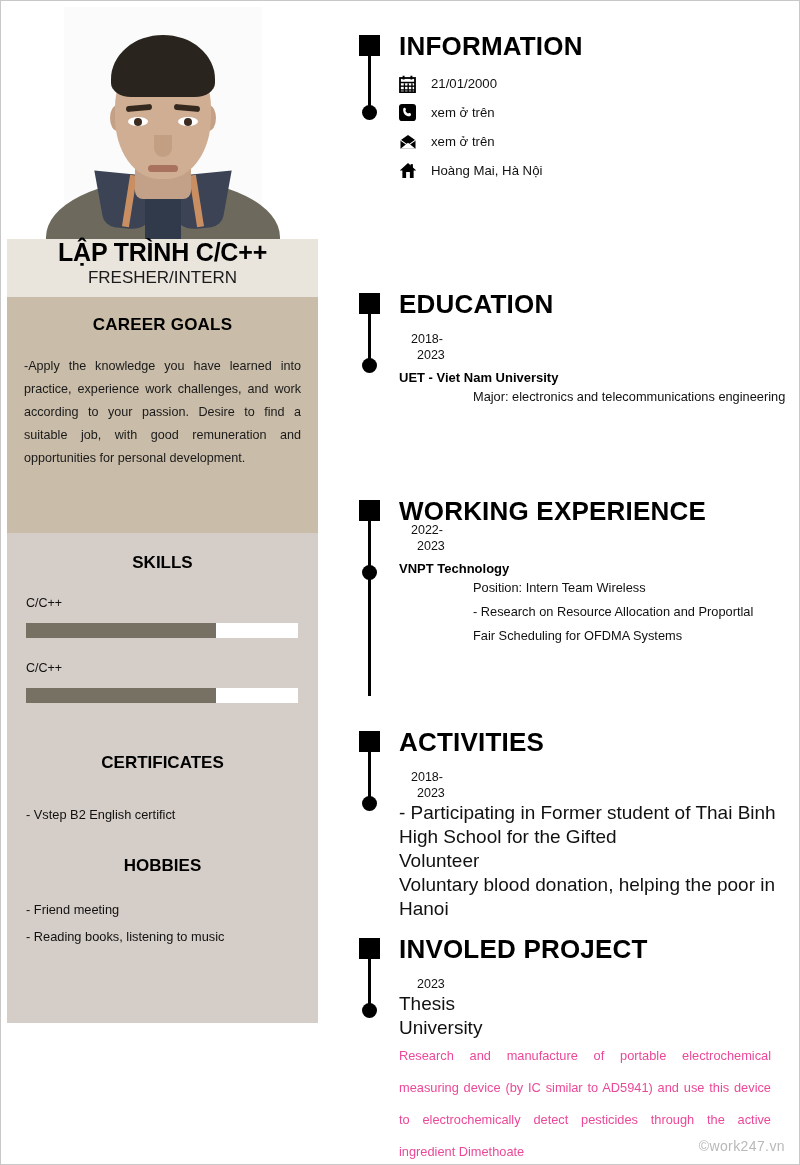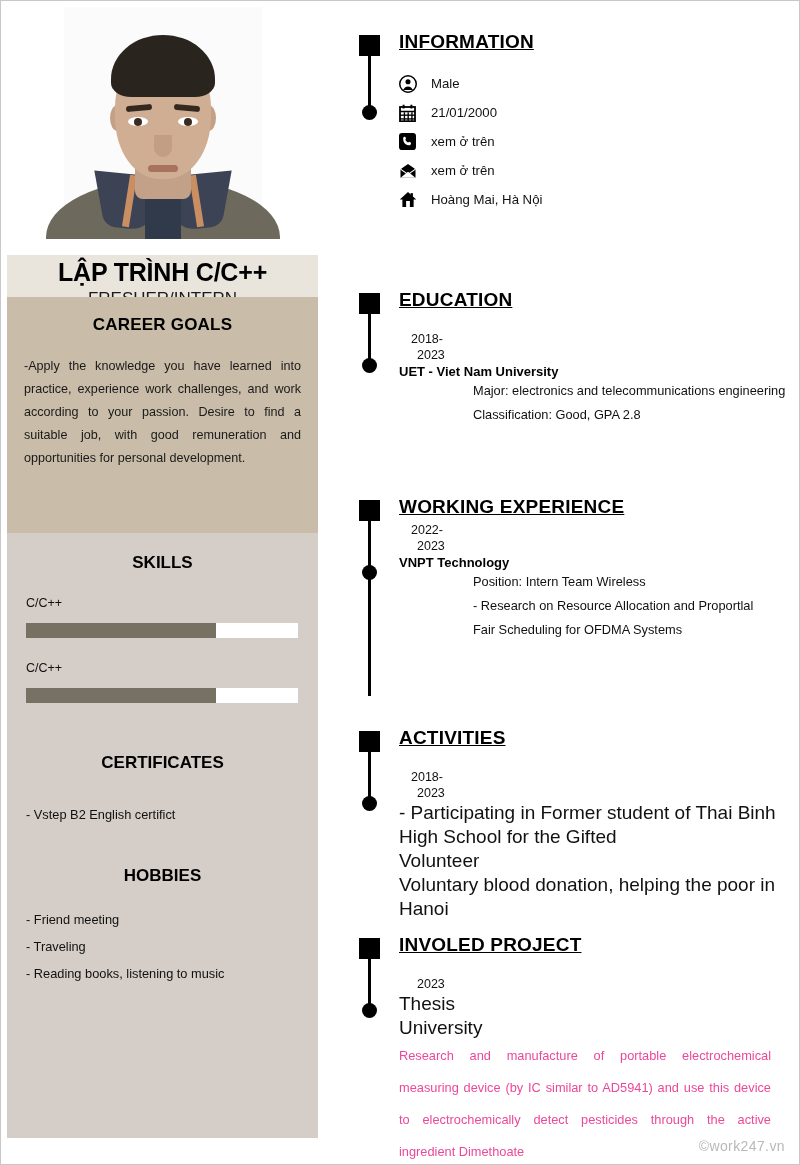--- a/index.html
+++ b/index.html
@@ -114,22 +114,20 @@
 
   
   .name-band {
     position: absolute;
     left: 0; top: 232px;
     width: 311px; height: 58px;
     background: rgba(228, 222, 212, 0.80);
     display: flex;
     flex-direction: column;
     align-items: center;
-    justify-content: center;
-    margin-top: 16px;
   }
   .name-title {
     font-size: 25px;
     font-weight: bold;
     color: #000;
     letter-spacing: -0.2px;
     line-height: 1.05;
   }
   .name-sub {
     font-size: 17px;
@@ -157,21 +155,21 @@
     font-size: 12.6px;
     line-height: 23px;
     color: #1a1a1a;
     text-align: justify;
   }
 
   
   .gray-panel {
     position: absolute;
     left: 0; top: 526px;
-    width: 311px; height: 605px;
+    width: 311px; height: 490px;
     background: #d5cdc7;
     padding: 20px 0 4px 0;
   }
   .gp-h {
     text-align: center;
     font-size: 17px;
     font-weight: bold;
     color: #000;
   }
 
@@ -192,21 +190,21 @@
     left: 0; top: 0; bottom: 0;
     background: #767163;
   }
 
   .cert-h { margin-top: 50px; }
   .cert-item {
     margin: 34px 0 0 19px;
     font-size: 12.8px;
     color: #111;
   }
-  .hob-h { margin-top: 44px; }
+  .hob-h { margin-top: 34px; }
   .hob-item {
     margin: 12px 0 0 19px;
     font-size: 12.8px;
     color: #111;
   }
   .hob-item.first { margin-top: 26px; }
 
   
   .main { position: absolute; left: 318px; top: 0; width: 482px; height: 1165px; }
 
@@ -222,25 +220,24 @@
     width: 3px; background: #000;
   }
   .tl-dot {
     position: absolute; left: 3px;
     width: 15px; height: 15px; background: #000; border-radius: 50%;
   }
 
   .sec-title {
     position: absolute;
     left: 80px; top: -4px;
-    font-size: 19px;
+    font-size: 26px;
     font-weight: bold;
     color: #000;
     letter-spacing: 0.2px;
-    text-decoration: underline;
   }
 
   .body { position: absolute; left: 80px; top: 34px; width: 390px; }
 
   .info-row {
     display: flex;
     align-items: center;
     height: 29px;
   }
   .info-ic {
@@ -260,21 +257,21 @@
     color: #111;
     line-height: 16px;
     padding-left: 12px;
   }
   .years .y2 { padding-left: 6px; }
 
   .org {
     font-size: 13px;
     font-weight: bold;
     color: #000;
-    margin-top: 1px;
+    margin-top: 7px;
   }
   .detail {
     margin-left: 74px;
     font-size: 12.8px;
     line-height: 24px;
     color: #111;
   }
   .plain {
     font-size: 19px;
     line-height: 24px;
@@ -349,46 +346,35 @@
       <div class="skill-label">C/C++</div>
       <div class="bar">
         <span style="width:70%"></span>
       </div>
 
       <div class="gp-h cert-h">CERTIFICATES</div>
       <div class="cert-item">- Vstep B2 English certifict</div>
 
       <div class="gp-h hob-h">HOBBIES</div>
       <div class="hob-item first">- Friend meeting</div>
-      <div class="hob-item">- Traveling</div>
       <div class="hob-item">- Reading books, listening to music</div>
     </div>
   </div>
 
   <div class="main">
 
     <div class="section" style="top:34px">
       <div class="tl">
         <div class="tl-square"></div>
         <div class="tl-line" style="height:62px"></div>
         <div class="tl-dot" style="top:70px"></div>
       </div>
       <div class="sec-title">INFORMATION</div>
       <div class="body">
 
-        <div class="info-row">
-          <div class="info-ic">
-            <svg width="18" height="18" viewBox="0 0 24 24">
-              <circle cx="12" cy="12" r="11" fill="none" stroke="#000" stroke-width="2"></circle>
-              <circle cx="12" cy="9" r="3.4" fill="#000"></circle>
-              <path d="M5.5 20c1.4-3.2 4-4.6 6.5-4.6s5.1 1.4 6.5 4.6" fill="#000"></path>
-            </svg>
-          </div>
-          <div class="info-tx">Male</div>
-        </div>
 
         <div class="info-row">
           <div class="info-ic">
             <svg width="17" height="18" viewBox="0 0 22 24">
               <rect x="1" y="4" width="20" height="19" fill="none" stroke="#000" stroke-width="2.4"></rect>
               <rect x="4.5" y="1" width="2.6" height="5" fill="#000"></rect>
               <rect x="14.9" y="1" width="2.6" height="5" fill="#000"></rect>
               <rect x="1" y="9" width="20" height="2" fill="#000"></rect>
               <rect x="6" y="11" width="1.8" height="12" fill="#000"></rect>
               <rect x="11" y="11" width="1.8" height="12" fill="#000"></rect>
@@ -441,21 +427,20 @@
         <div class="tl-dot" style="top:65px"></div>
       </div>
       <div class="sec-title">EDUCATION</div>
       <div class="body" style="top:38px">
         <div class="years">
           <div>2018-</div>
           <div class="y2">2023</div>
         </div>
         <div class="org">UET - Viet Nam University</div>
         <div class="detail">Major: electronics and telecommunications engineering</div>
-        <div class="detail">Classification: Good, GPA 2.8</div>
       </div>
     </div>
 
     <div class="section" style="top:499px">
       <div class="tl">
         <div class="tl-square"></div>
         <div class="tl-line" style="height:176px"></div>
         <div class="tl-dot" style="top:65px"></div>
       </div>
       <div class="sec-title">WORKING EXPERIENCE</div>

